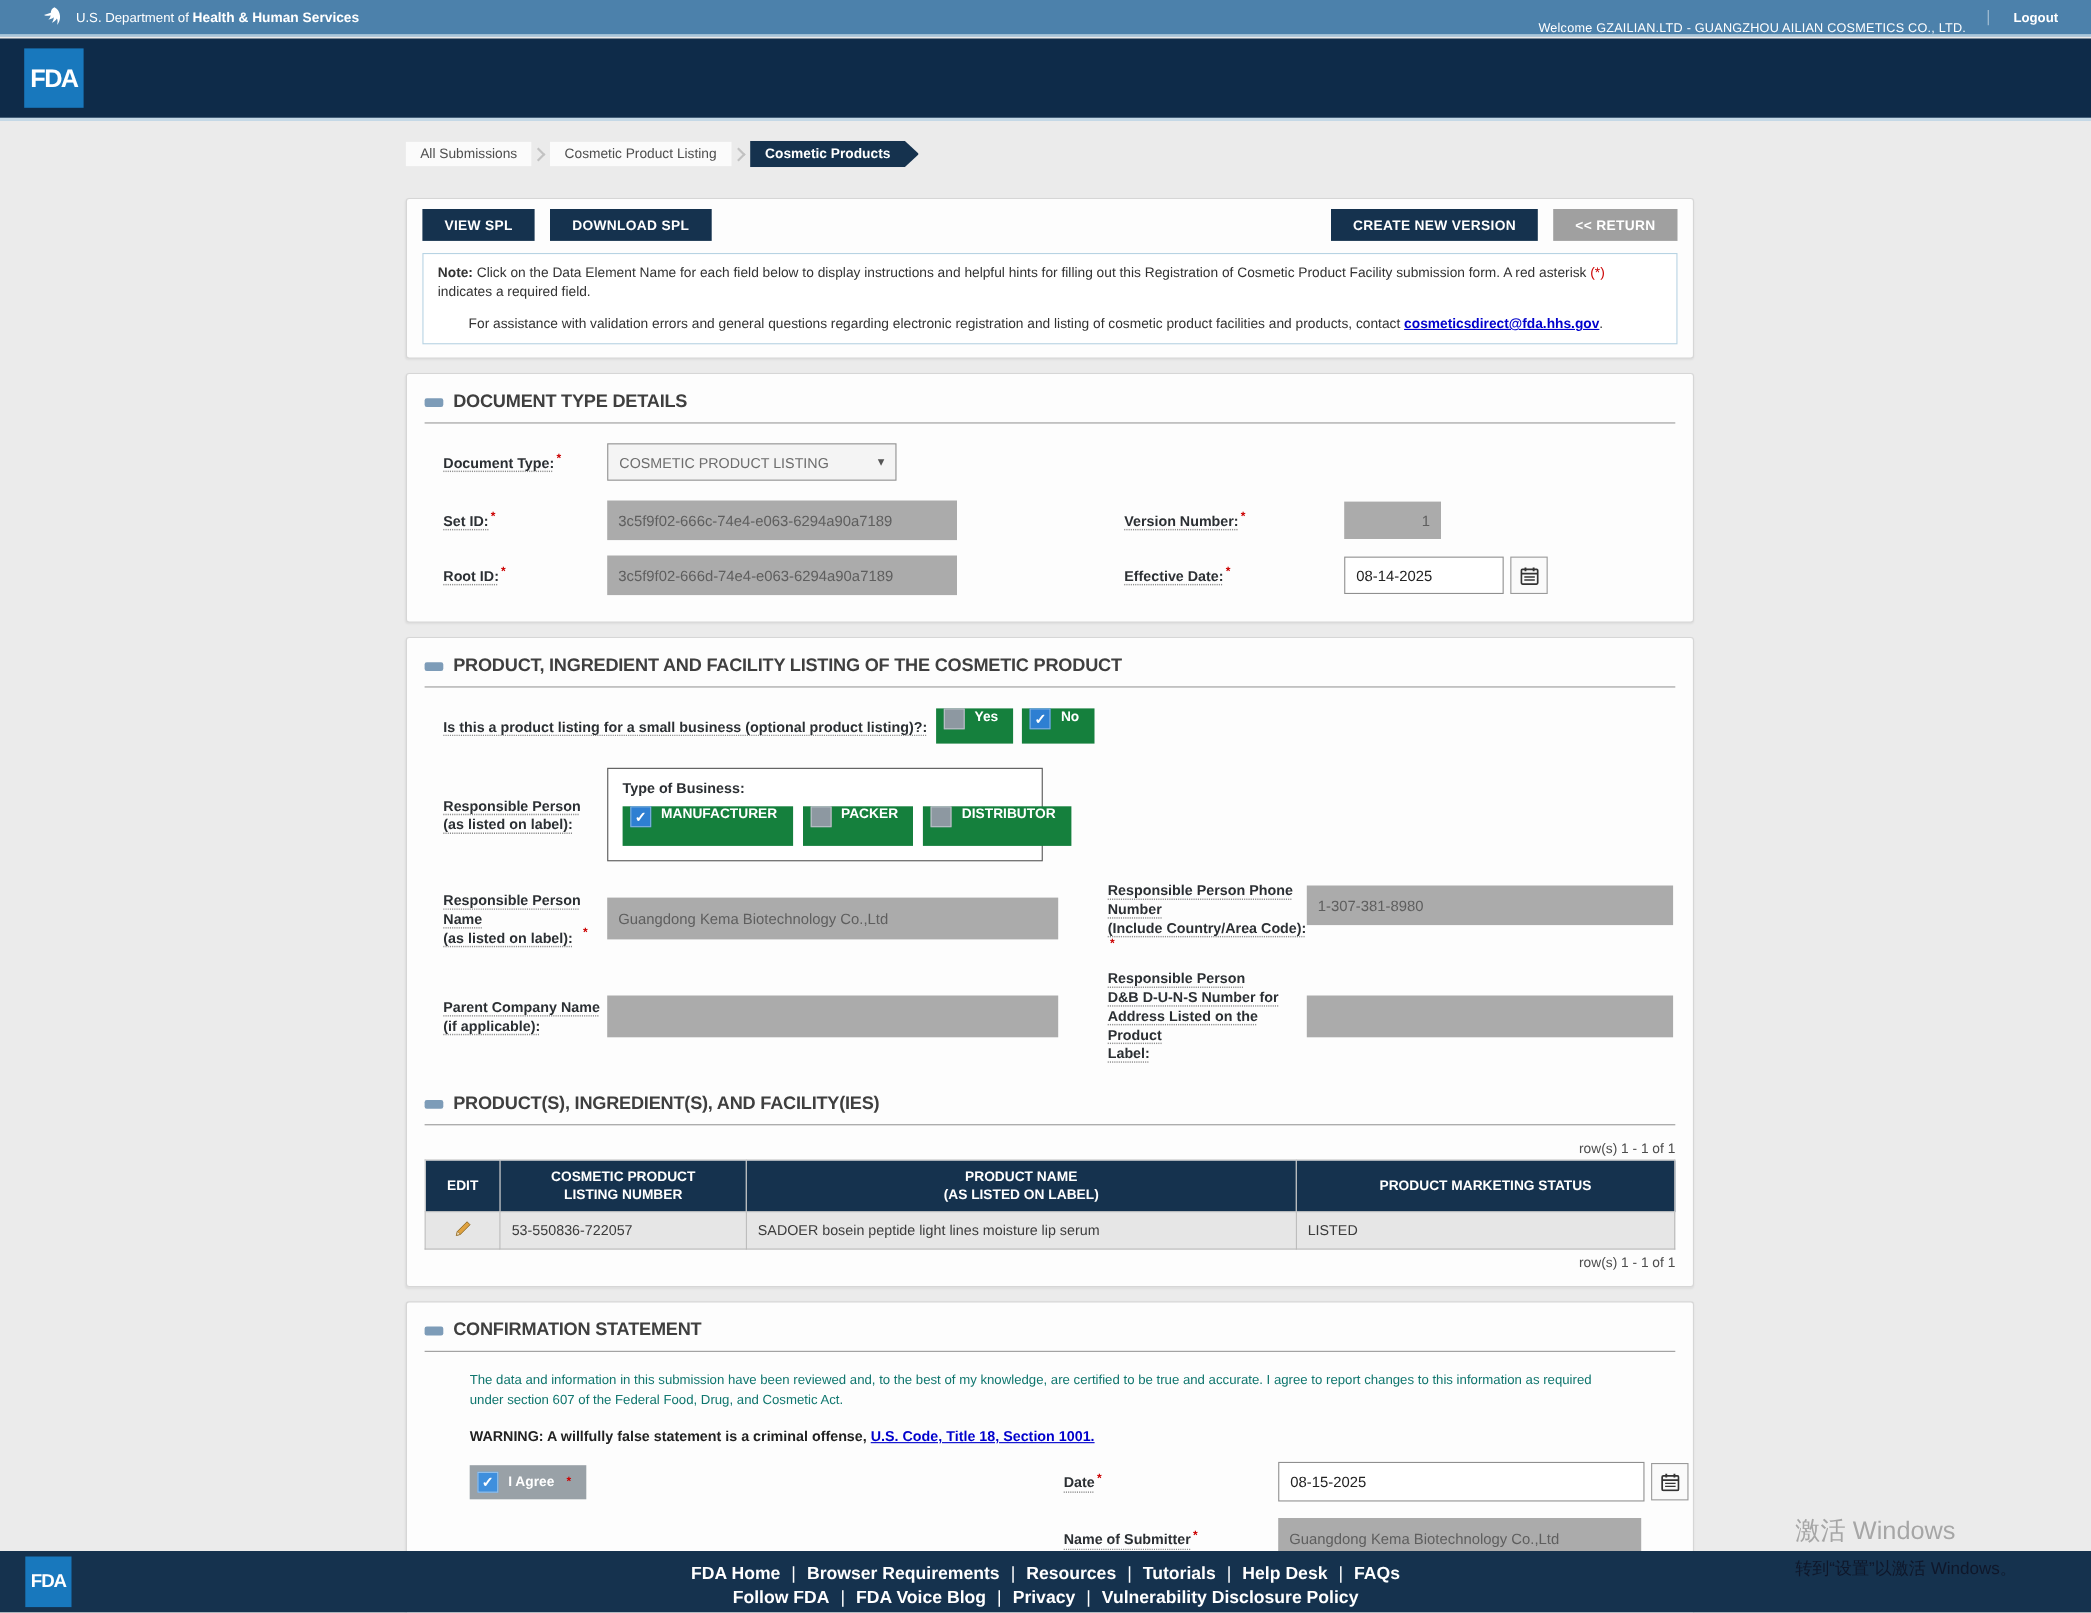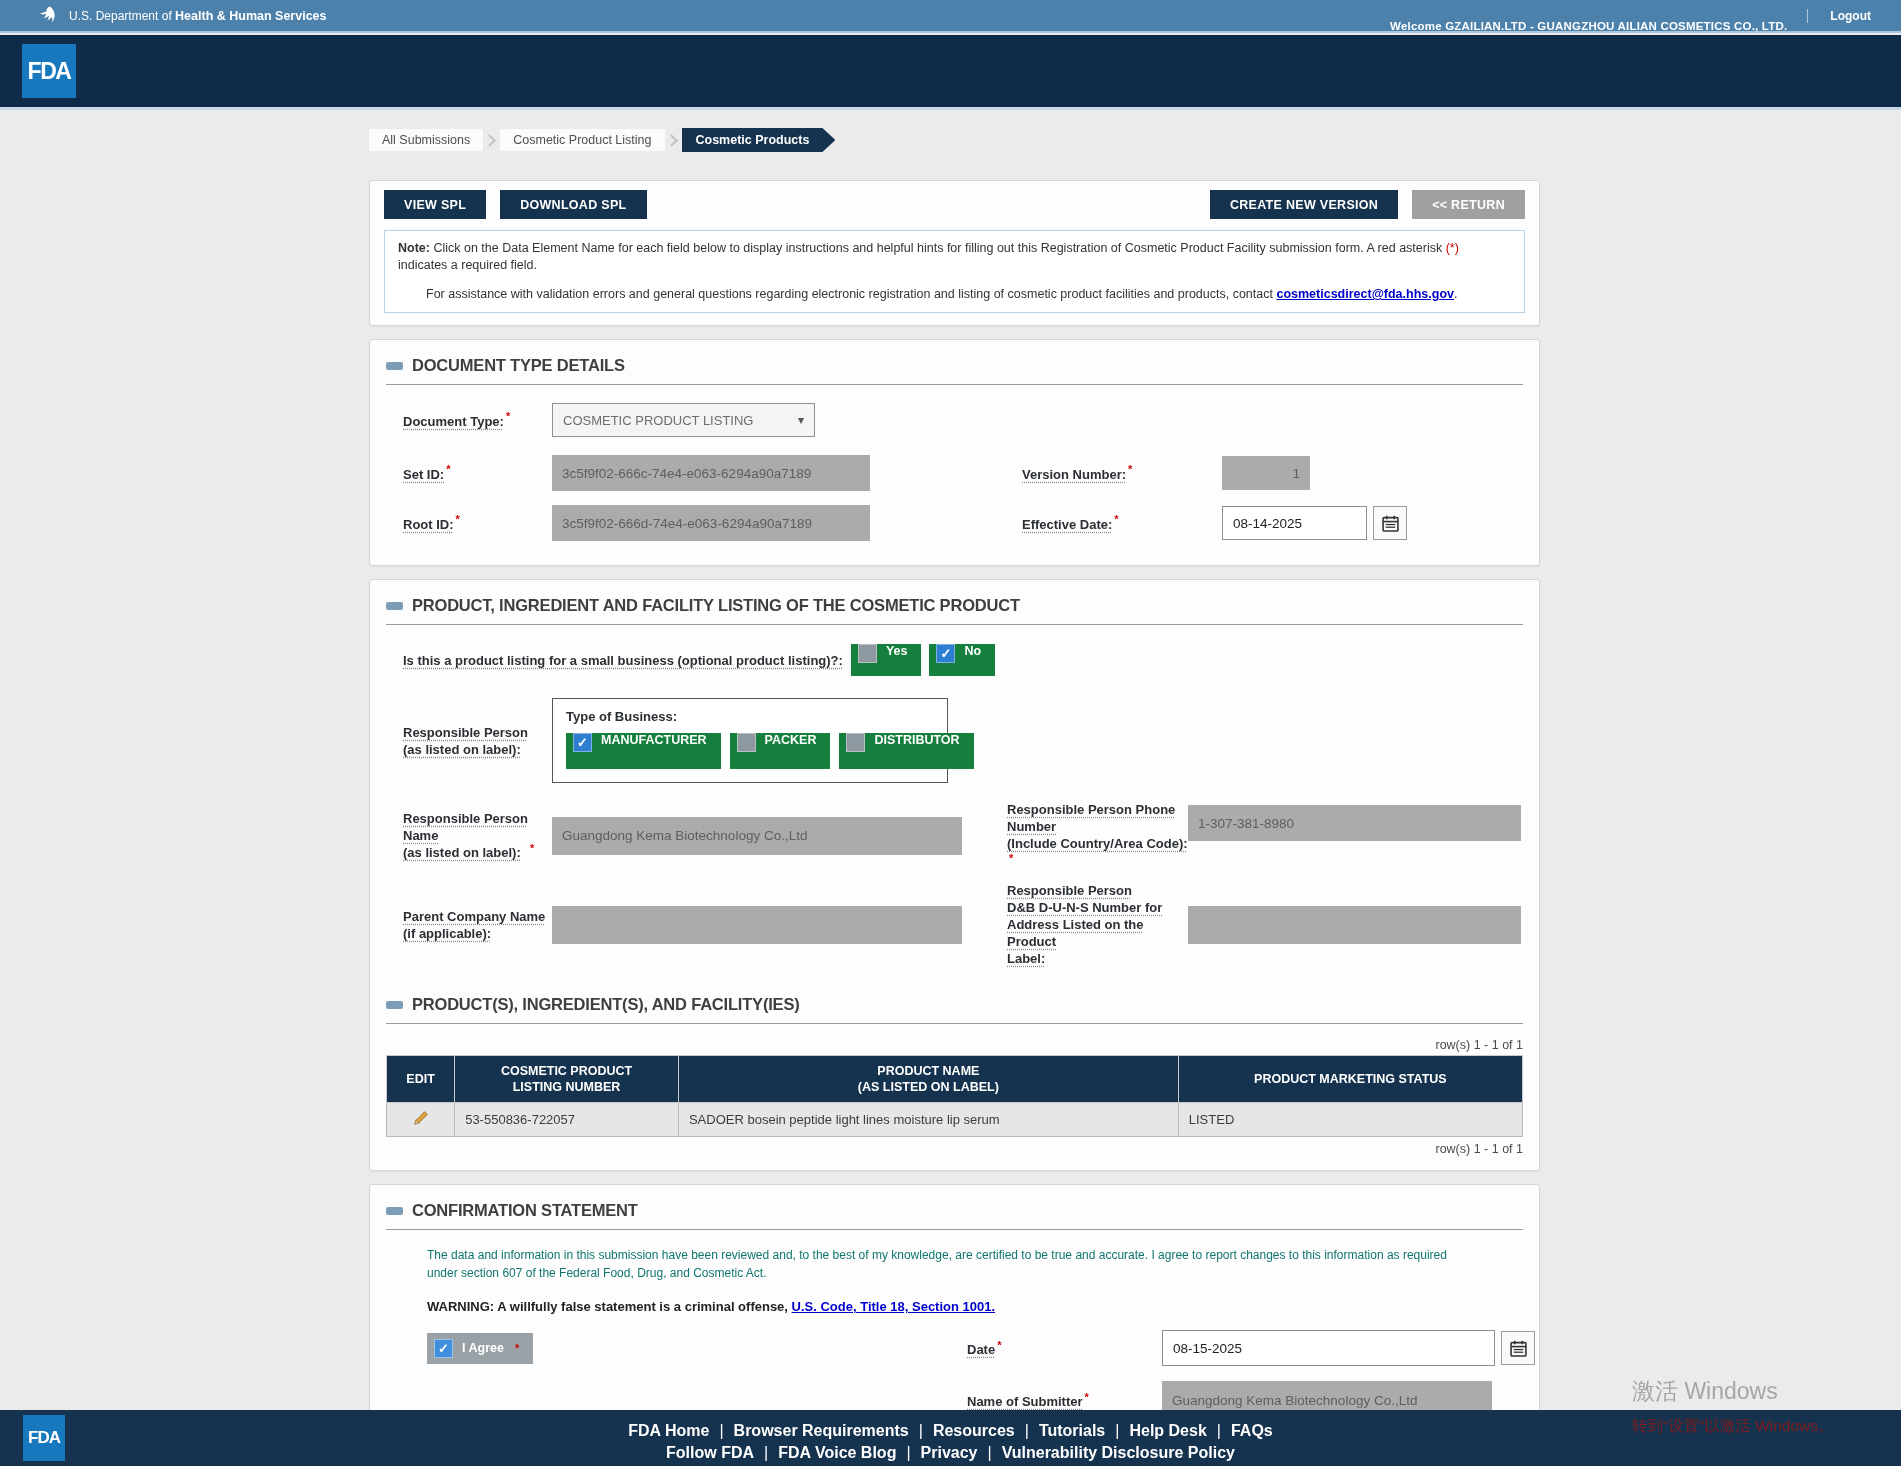--- a/index.html
+++ b/index.html
@@ -14,21 +14,21 @@
   
   .topbar {
     position:absolute; left:0; top:0; width:1901px; height:33px;
     background:#4c81ab; border-bottom:2px solid #a9c6da;
     display:flex; align-items:center; justify-content:space-between;
     padding:0 30px 0 36px; color:#fff;
   }
   .topbar-left { display:flex; align-items:center; gap:9px; font-size:12px; }
   .topbar-left b { font-size:12.5px; }
   .topbar-right { display:flex; align-items:center; font-size:11.5px; }
-  .welcome { font-weight:bold; letter-spacing:.2px;margin-top:20px; }
+  .welcome { font-weight:normal; letter-spacing:.2px;margin-top:20px; }
   .logout {
     margin-left:20px; padding-left:22px; border-left:1px solid rgba(255,255,255,.55);
     font-weight:bold; cursor:pointer; font-size:12px;
   }
 
   
   .brandbar {
     position:absolute; left:0; top:35px; width:1901px; height:75px;
     background:#0e2b49; border-bottom:3px solid #c4d8e6;
     display:flex; align-items:center; padding-left:22px;
@@ -194,21 +194,21 @@
     background:#1878bd; color:#fff; display:flex; align-items:center; justify-content:center;
     font-weight:bold; font-size:17px; letter-spacing:-1px;
   }
   .footer-links { text-align:center; font-size:16px; font-weight:bold; padding-top:10px; line-height:22px; }
   .flink { cursor:pointer; }
   .fsep { margin:0 10px; color:#fff; font-weight:normal; }
 
   
   .watermark { position:absolute; left:1632px; top:1376px; z-index:5; pointer-events:none; }
   .wm1 { font-size:23px; color:#a6a6a6; }
-  .wm2 { font-size:15.5px; color:#7f1d1d; margin-top:9px; }
+  .wm2 { font-size:15.5px; color:#0f172a; margin-top:9px; }
 
   svg { display:block; }
 </style>
 </head>
 <body>
 
 <div class="topbar">
   <div class="topbar-left">
     <span>
       <svg width="24" height="24" viewBox="0 0 24 24">

